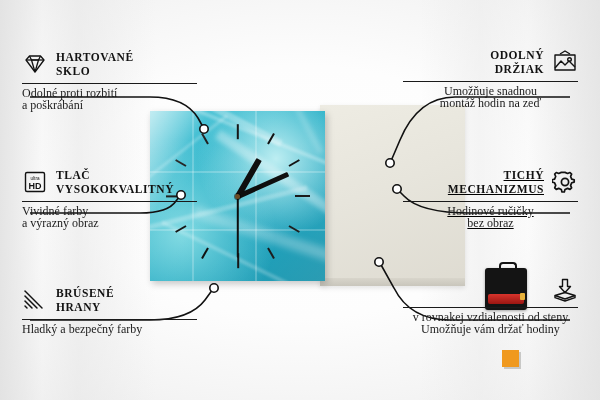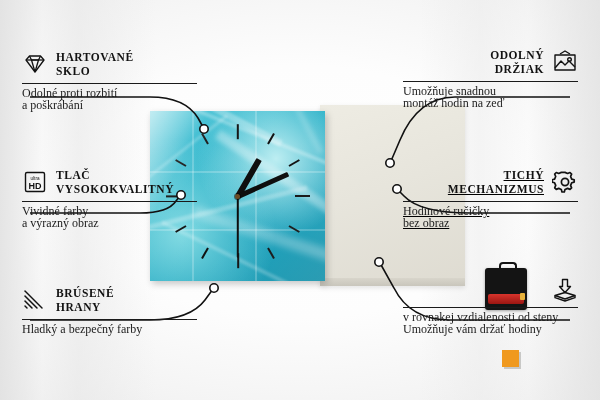--- a/index.html
+++ b/index.html
@@ -103,21 +103,21 @@
     font-family:"Liberation Serif", serif;
     font-weight:bold;font-size:11.5px;letter-spacing:.55px;
     color:#121212;line-height:14px;text-transform:uppercase;
   }
   .feat.right .ttl{text-align:right;}
   .feat .rule{height:1px;background:#1a1a1a;margin:5px 0 4px;}
   .feat .desc{
     font-family:"Liberation Serif", serif;
     font-size:12px;line-height:11.5px;color:#1b1b1b;
   }
-  .feat.right .desc{text-align:left;}
+  .feat.right .desc{text-align:center;}
   .ico{width:26px;height:24px;flex:0 0 26px;display:block;}
 
   .f-glass{left:22px;top:50px;}
   .f-print{left:22px;top:168px;}
   .f-edge{left:22px;top:286px;}
   .f-hold{left:403px;top:48px;}
   .f-mech{left:403px;top:168px;text-decoration:underline;}
   .f-foam{left:403px;top:278px;width:175px;}
 </style>
 </head>

